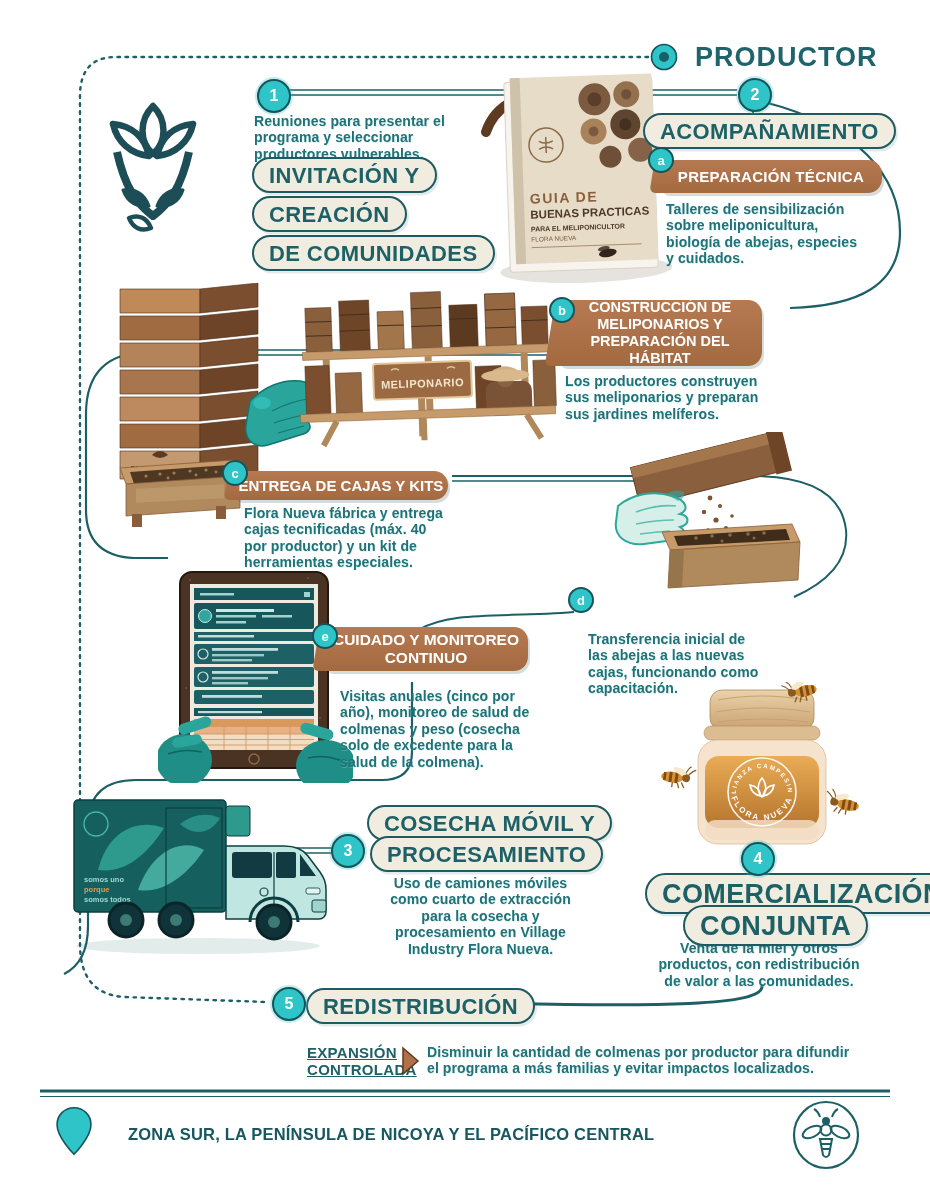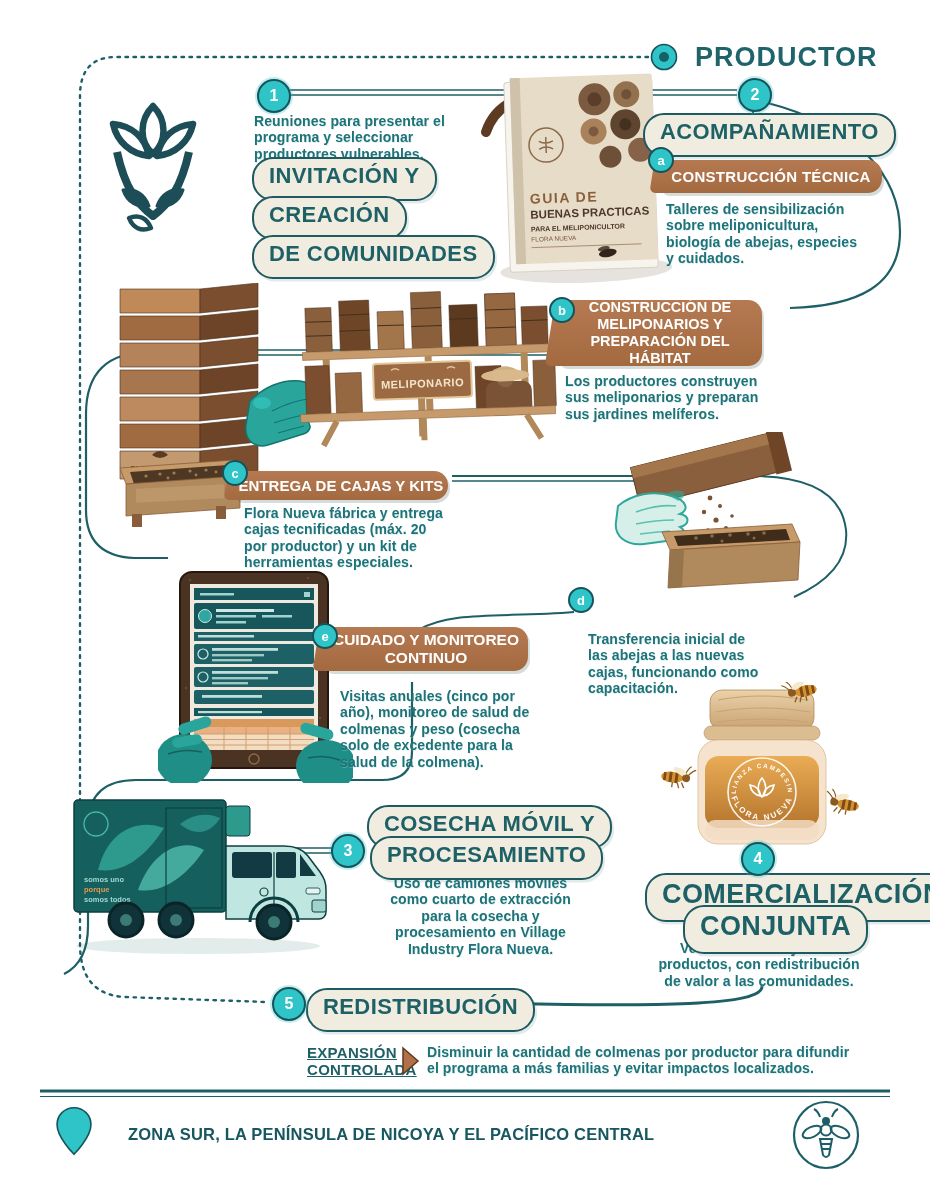--- a/index.html
+++ b/index.html
@@ -11,21 +11,21 @@
   .txt{position:absolute;z-index:4;}
   .num{position:absolute;z-index:6;width:30px;height:30px;border-radius:50%;
        background:#2fc5c8;border:2px solid #17535b;color:#fff;font-weight:800;font-size:16px;
        display:flex;align-items:center;justify-content:center;
        box-shadow:0 0 0 2px rgba(47,197,200,.30);}
   .letter{position:absolute;z-index:6;width:22px;height:22px;border-radius:50%;
        background:#2fc5c8;border:2px solid #17535b;color:#fff;font-weight:800;font-size:13px;
        display:flex;align-items:center;justify-content:center;}
   .pill{position:absolute;z-index:5;display:inline-block;background:#f1ece0;
         border:2.5px solid #1e5a61;border-radius:21px;color:#1d6166;font-weight:800;
-        font-size:22px;letter-spacing:.4px;padding:4px 15px 10px;white-space:nowrap;
+        font-size:22px;letter-spacing:.4px;padding:4px 15px 2px;white-space:nowrap;
         box-shadow:2px 2.5px 0 rgba(30,90,95,.13);}
   .pill.sm{font-size:27px;}
   .banner{position:absolute;z-index:4;background:linear-gradient(180deg,#b67a52,#a3693f);
         border-radius:8px 14px 14px 8px;color:#fff;font-weight:800;
         display:flex;align-items:center;justify-content:center;text-align:center;
         box-shadow:2px 3px 0 rgba(20,60,60,.18);}
   .banner::before{content:"";position:absolute;left:-8px;top:0;bottom:0;width:26px;
         background:inherit;transform:skewX(-9deg);border-radius:6px;z-index:-1;}
   .banner span{white-space:pre-line;line-height:1.18;}
   .body-text{font-size:14px;font-weight:600;color:#1e7278;line-height:1.17;
@@ -383,21 +383,21 @@
     <circle cx="14" cy="14" r="12.5" fill="#2fc5c8" stroke="#17535b" stroke-width="1.6"></circle>
       <circle cx="14" cy="14" r="5" fill="#176066"></circle>
   </svg>
   <div class="txt page-title" style="left:695px;top:42px">PRODUCTOR</div>
 
   <div class="num" style="left:738px;top:78px">2</div>
   <div class="pill" style="left:643px;top:113px">ACOMPAÑAMIENTO</div>
 
   <div class="letter" style="left:648px;top:147px">a</div>
   <div class="banner" style="left:660px;top:160px;width:222px;height:33px;font-size:15px;letter-spacing:.3px">
-    <span>CONSTRUCCIÓN TÉCNICA</span>
+    <span>PREPARACIÓN TÉCNICA</span>
     </div>
   <div class="txt body-text" style="left:666px;top:201px;width:235px">Talleres de sensibilización
 sobre meliponicultura,
 biología de abejas, especies
 y cuidados.</div>
 
   <div class="letter" style="left:549px;top:297px">b</div>
   <div class="banner" style="left:558px;top:300px;width:204px;height:66px;font-size:14.5px">
     <span>CONSTRUCCIÓN DE
 MELIPONARIOS Y
@@ -405,21 +405,21 @@
     </div>
   <div class="txt body-text" style="left:565px;top:373px;width:215px">Los productores construyen
 sus meliponarios y preparan
 sus jardines melíferos.</div>
 
   <div class="letter" style="left:222px;top:460px">c</div>
   <div class="banner" style="left:234px;top:471px;width:214px;height:29px;font-size:15px">
     <span>ENTREGA DE CAJAS Y KITS</span>
     </div>
   <div class="txt body-text" style="left:244px;top:505px;width:215px">Flora Nueva fábrica y entrega
-cajas tecnificadas (máx. 20
+cajas tecnificadas (máx. 40
 por productor) y un kit de
 herramientas especiales.</div>
 
   <div class="letter" style="left:568px;top:587px">d</div>
   <div class="txt body-text" style="left:588px;top:631px;width:210px">Transferencia inicial de
 las abejas a las nuevas
 cajas, funcionando como
 capacitación.</div>
 
   <div class="letter" style="left:312px;top:623px">e</div>

